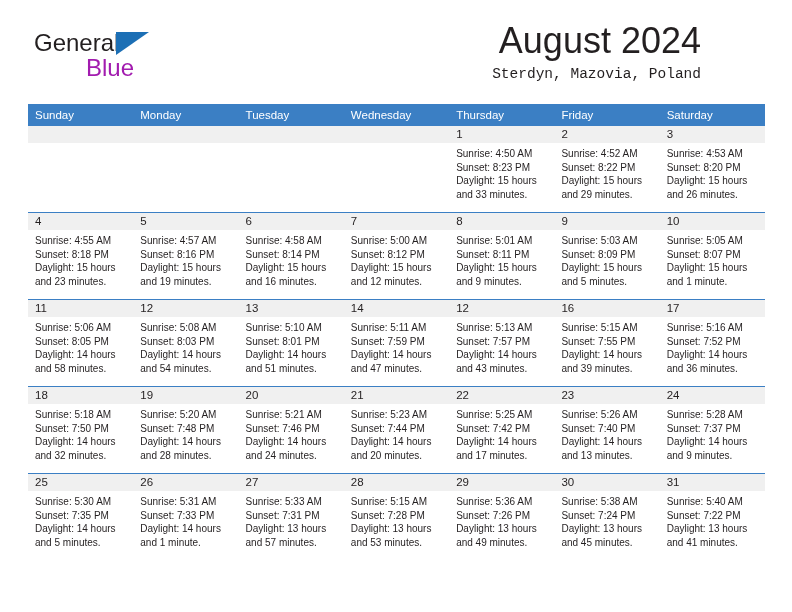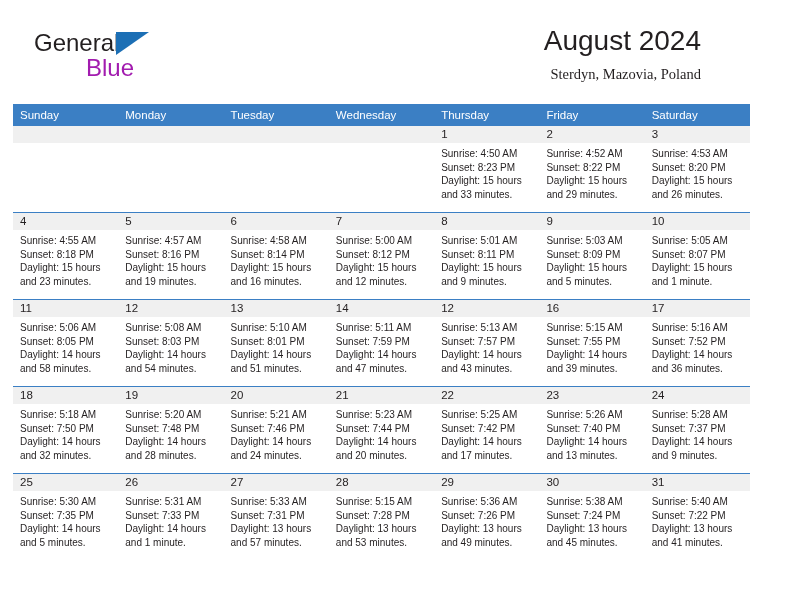--- a/index.html
+++ b/index.html
@@ -66,39 +66,39 @@
     font-family: "Liberation Sans", sans-serif;
   }
 
   .title-block {
     position: absolute;
     right: 0;
     top: 0;
     text-align: right;
   }
   .cal-title {
-    font-size: 28px;
+    font-size: 36px;
     line-height: 38px;
     color: #231f20;
     font-weight: normal;
     margin: 0;
     font-family: "Liberation Sans", sans-serif;
   }
   .cal-subtitle {
     font-size: 14.5px;
     line-height: 20px;
     color: #231f20;
     margin: 4px 0 0 0;
-    font-family: Liberation Serif, serif;
+    font-family: Liberation Mono, monospace;
   }
 
   
   .calendar {
     position: absolute;
-    left: 13px;
+    left: 28px;
     top: 104px;
     width: 737px;
     border-collapse: collapse;
     table-layout: fixed;
   }
   .calendar col { width: 105.28px; }
 
   thead th {
     background: #3b7fc4;
     color: #ffffff;

